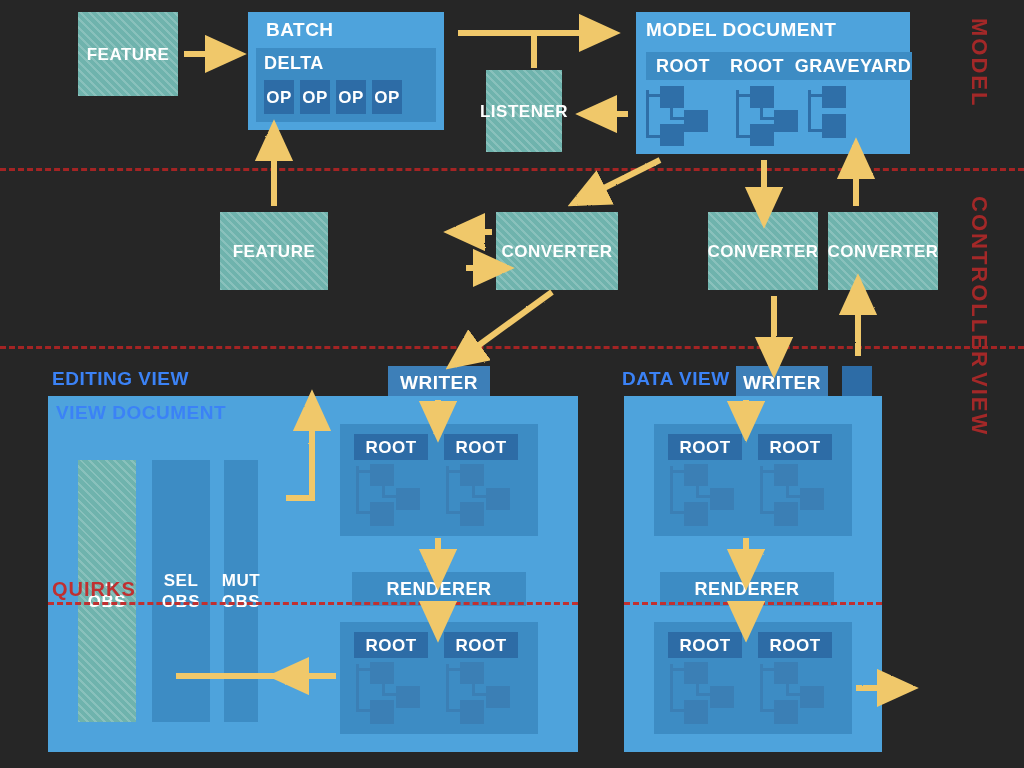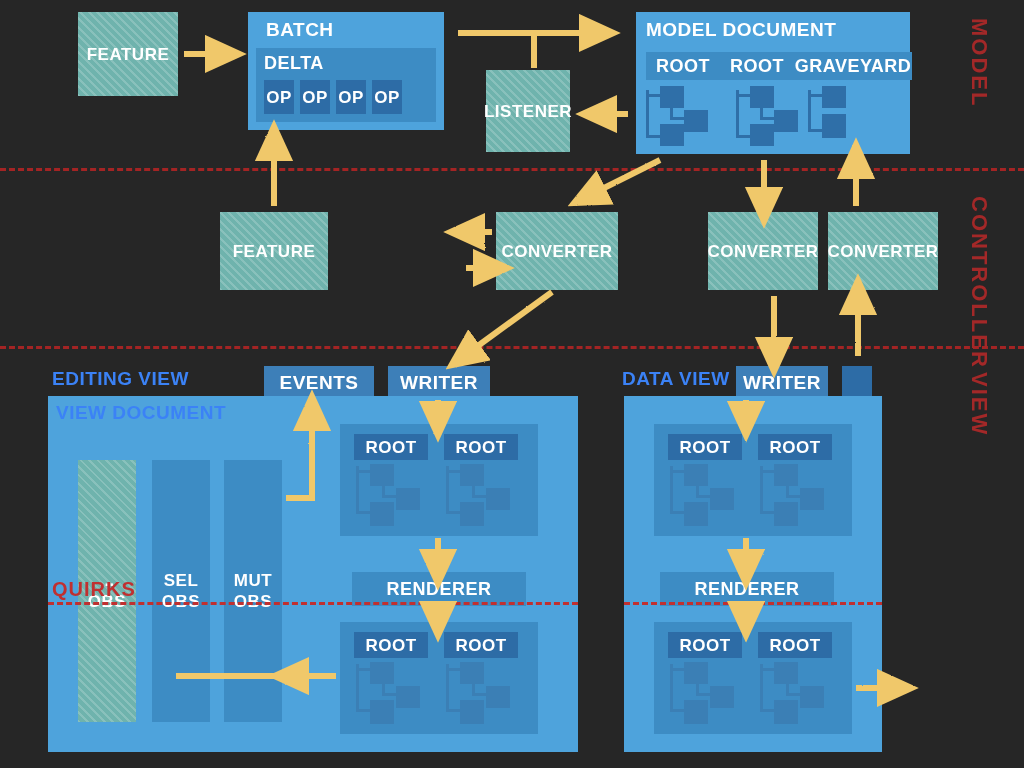--- a/index.html
+++ b/index.html
@@ -53,38 +53,38 @@
   #delta{position:absolute;left:8px;top:36px;right:8px;bottom:8px;background:#3d8cc4;}
   #delta .title{position:absolute;left:8px;top:6px;font-size:18px;color:#fff;font-weight:bold;}
   .op{position:absolute;top:32px;width:30px;height:34px;background:#2d6ca6;display:flex;
       align-items:center;justify-content:center;color:#fff;font-size:17px;font-weight:bold;}
 
   #model-doc{left:636px;top:12px;width:274px;height:142px;display:block;}
   #model-doc .title{position:absolute;left:10px;top:8px;font-size:19px;}
   .md-chip{position:absolute;background:#3d8cc4;color:#fff;font-size:18px;font-weight:bold;
            display:flex;align-items:center;justify-content:center;height:28px;padding:0 6px;}
 
-  #listener{left:486px;top:70px;width:84px;height:82px;font-size:17px;}
+  #listener{left:486px;top:70px;width:76px;height:82px;font-size:17px;}
 
   #feature-ctrl{left:220px;top:212px;width:108px;height:78px;font-size:17px;}
   #posmapper{left:352px;top:212px;width:104px;height:78px;font-size:17px;line-height:1.15;}
   #converter-1{left:496px;top:212px;width:122px;height:78px;font-size:17px;}
   #converter-2{left:708px;top:212px;width:110px;height:78px;font-size:17px;}
   #converter-3{left:828px;top:212px;width:110px;height:78px;font-size:17px;}
 
   
   #editing-view-label{left:52px;top:368px;font-size:19px;}
   #events-tab{left:264px;top:366px;width:110px;height:32px;background:#3d7fb8;font-size:19px;}
   #writer-tab-1{left:388px;top:366px;width:102px;height:32px;background:#3d7fb8;font-size:19px;}
   #view-doc{left:48px;top:396px;width:530px;height:356px;background:#4ea3dc;}
   #view-doc-title{left:56px;top:402px;font-size:19px;}
 
   #obs-dots{left:78px;top:460px;width:58px;height:262px;}
   #obs-sel{left:152px;top:460px;width:58px;height:262px;background:#3d8cc4;}
-  #obs-mut{left:224px;top:460px;width:58px;height:262px;background:#3d8cc4;}
+  #obs-mut{left:224px;top:460px;width:34px;height:262px;background:#3d8cc4;}
   .obs-txt{position:absolute;left:0;right:0;top:0;bottom:0;display:flex;flex-direction:column;
            align-items:center;justify-content:center;color:#fff;font-size:17px;font-weight:bold;line-height:1.25;}
 
   #ev-tree-1{left:340px;top:424px;width:198px;height:112px;background:#3d8cc4;}
   #ev-renderer{left:352px;top:572px;width:174px;height:34px;background:#3d8cc4;font-size:18px;}
   #ev-tree-2{left:340px;top:622px;width:198px;height:112px;background:#3d8cc4;}
 
   
   #data-view-label{left:622px;top:368px;font-size:19px;}
   #writer-tab-2{left:736px;top:366px;width:92px;height:32px;background:#3d7fb8;font-size:19px;}
@@ -165,21 +165,20 @@
   </div>
 
   <div id="listener" class="box hatch">LISTENER</div>
 
   <div id="feature-ctrl" class="box hatch">FEATURE</div>
   <div id="converter-1" class="box hatch">CONVERTER</div>
   <div id="converter-2" class="box hatch">CONVERTER</div>
   <div id="converter-3" class="box hatch">CONVERTER</div>
 
   <div class="lbl" id="editing-view-label">EDITING VIEW</div>
-  <div id="events-tab" class="box">EVENTS</div>
   <div id="writer-tab-1" class="box">WRITER</div>
 
   <div id="view-doc" class="box"></div>
   <div class="lbl" id="view-doc-title">VIEW DOCUMENT</div>
 
   <div id="obs-dots" class="box hatch">
     <div class="obs-txt">
       <span>...</span>
       <span>OBS</span>
     </div>

